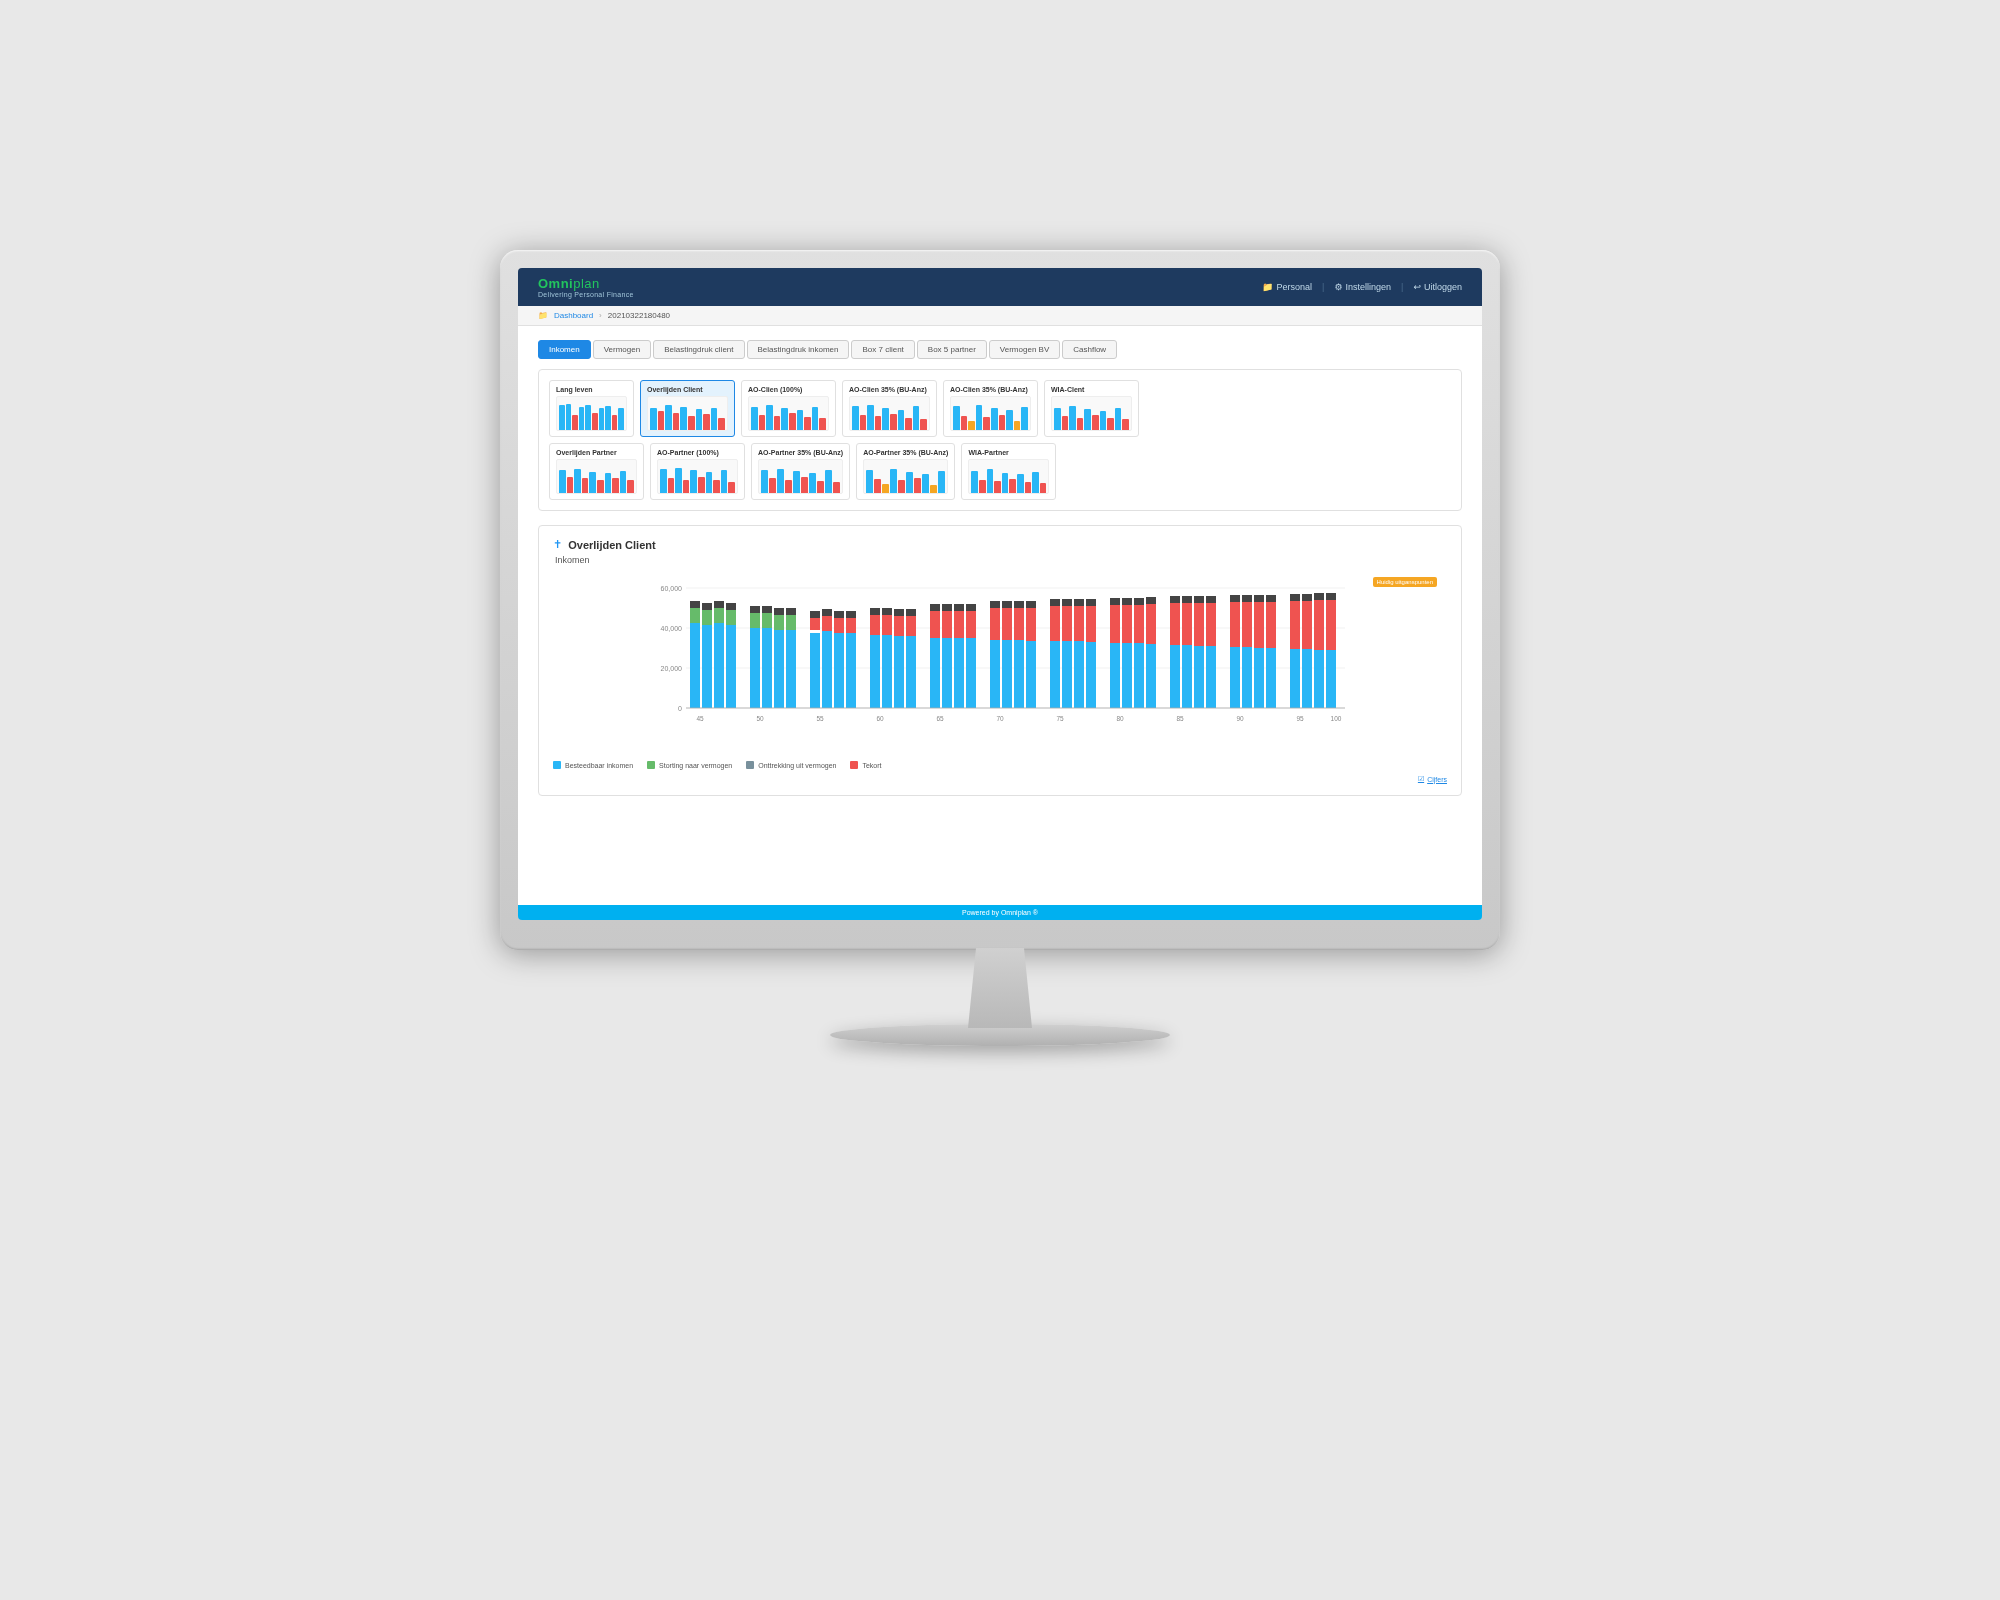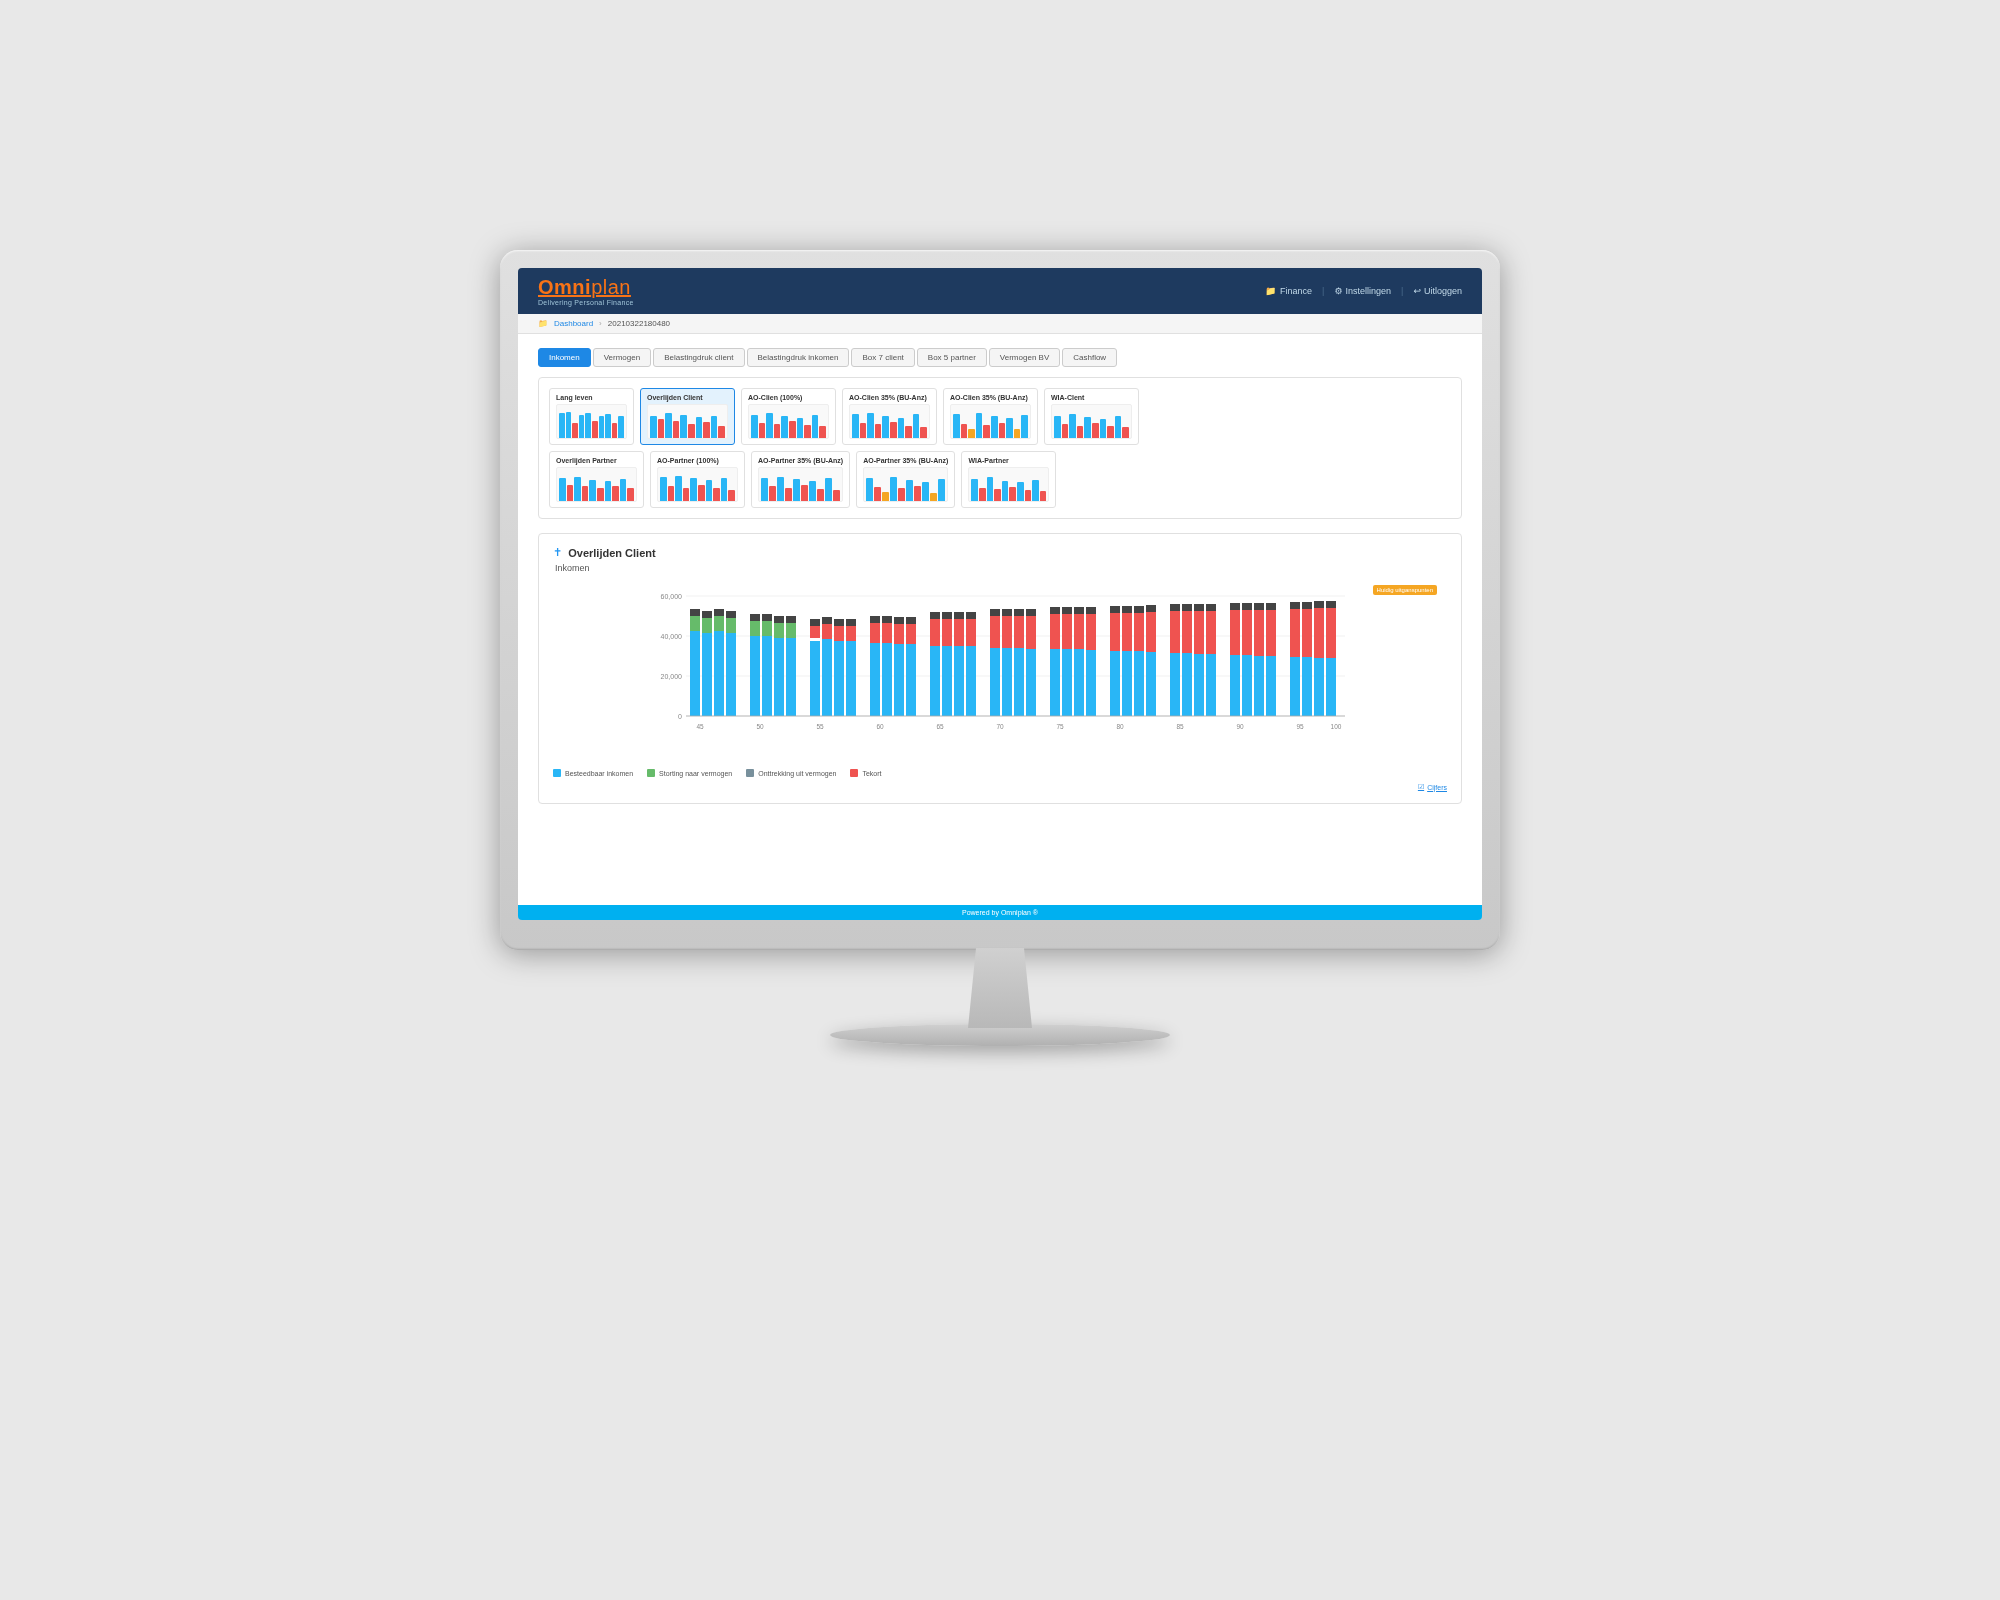--- a/index.html
+++ b/index.html
@@ -77,25 +77,24 @@
       justify-content: space-between;
       flex-shrink: 0;
     }
 
     .app-logo-area {
       display: flex;
       flex-direction: column;
     }
 
     .app-logo-title {
-      color: #f97316;
-      font-size: 20px;
+      color: #22c55e;
+      font-size: 13px;
       font-weight: bold;
       letter-spacing: 0.5px;
-      text-decoration: underline;
     }
 
     .app-logo-title span {
       font-weight: 300;
     }
 
     .app-logo-subtitle {
       color: #a0c4d8;
       font-size: 7px;
       letter-spacing: 0.3px;
@@ -371,21 +370,21 @@
       <div class="app-header">
         <div class="app-logo-area">
           <div class="app-logo-title">
             <span style="font-weight:bold">Omni</span><span>plan</span>
           </div>
           <div class="app-logo-subtitle">Delivering Personal Finance</div>
         </div>
         <div class="app-nav">
           <div class="app-nav-item">
             <span>📁</span>
-            <span>Finance</span>
+            <span>Personal</span>
           </div>
           <span class="nav-divider">|</span>
           <div class="app-nav-item">
             <span>⚙</span>
             <span>Instellingen</span>
           </div>
           <span class="nav-divider">|</span>
           <div class="app-nav-item">
             <span>↩</span>
             <span>Uitloggen</span>

